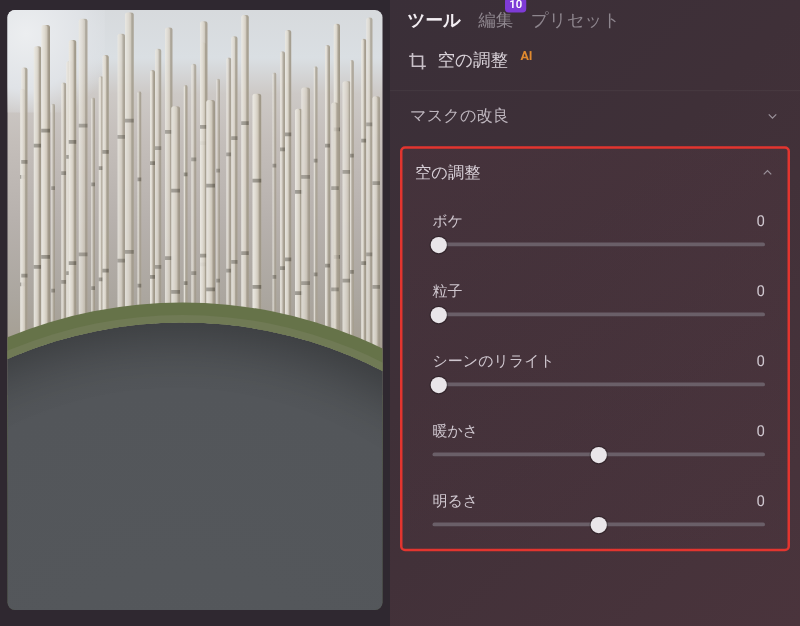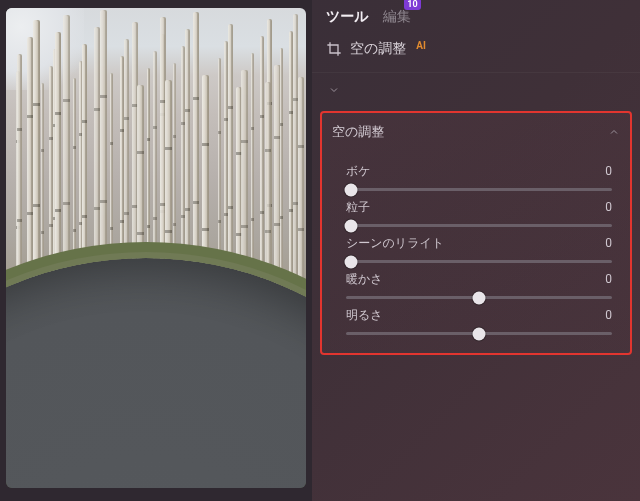--- a/index.html
+++ b/index.html
@@ -140,21 +140,21 @@
   
   .highlight-wrap {
     margin: 4px 8px 0 8px;
     border: 2px solid #e2352f;
     border-radius: 4px;
     padding-bottom: 18px;
     background: linear-gradient(160deg,rgba(95,60,70,.25),rgba(80,55,65,.1));
   }
   .highlight-wrap .section-head { padding: 10px 10px 8px 10px; color:#d7cfd7;gap:15px;}
   .sliders { padding: 4px 18px 0 24px; }
-  .slider-row { margin-top: 8px; }
+  .slider-row { margin-top: 28px; }
   .slider-row:first-child{ margin-top: 10px;}
   .slider-label-row {
     display: flex; justify-content: space-between; align-items:baseline;
     font-size: 12px; color:#cfc7cf;
   }
   .slider-track {
     position: relative;
     height: 3px;
     background: #6a5f68;
     border-radius: 2px;
@@ -229,35 +229,37 @@
   </div>
 
   <div class="panel">
 
     <div class="tabs">
       <span class="tab active">ツール</span>
       <span class="tab">
         <span>編集</span>
         <span class="badge">10</span>
       </span>
+      <span class="tab">プリセット</span>
     </div>
 
     <div class="crop-row">
       <span class="crop-icon">
         <svg viewBox="0 0 24 24" width="16" height="16" fill="none" stroke="currentColor" stroke-width="2">
           <path d="M6 2v16h16"></path>
             <path d="M2 6h16v16"></path>
         </svg>
       </span>
       <span>空の調整</span>
       <span class="ai-sup">AI</span>
     </div>
 
     <div class="section">
       <div class="section-head">
+        <span>マスクの改良</span>
         <span class="chev">
           <svg viewBox="0 0 24 24" width="12" height="12" fill="none" stroke="currentColor" stroke-width="2">
               <polyline points="6 9 12 15 18 9"></polyline>
             </svg>
         </span>
       </div>
     </div>
 
 
 

